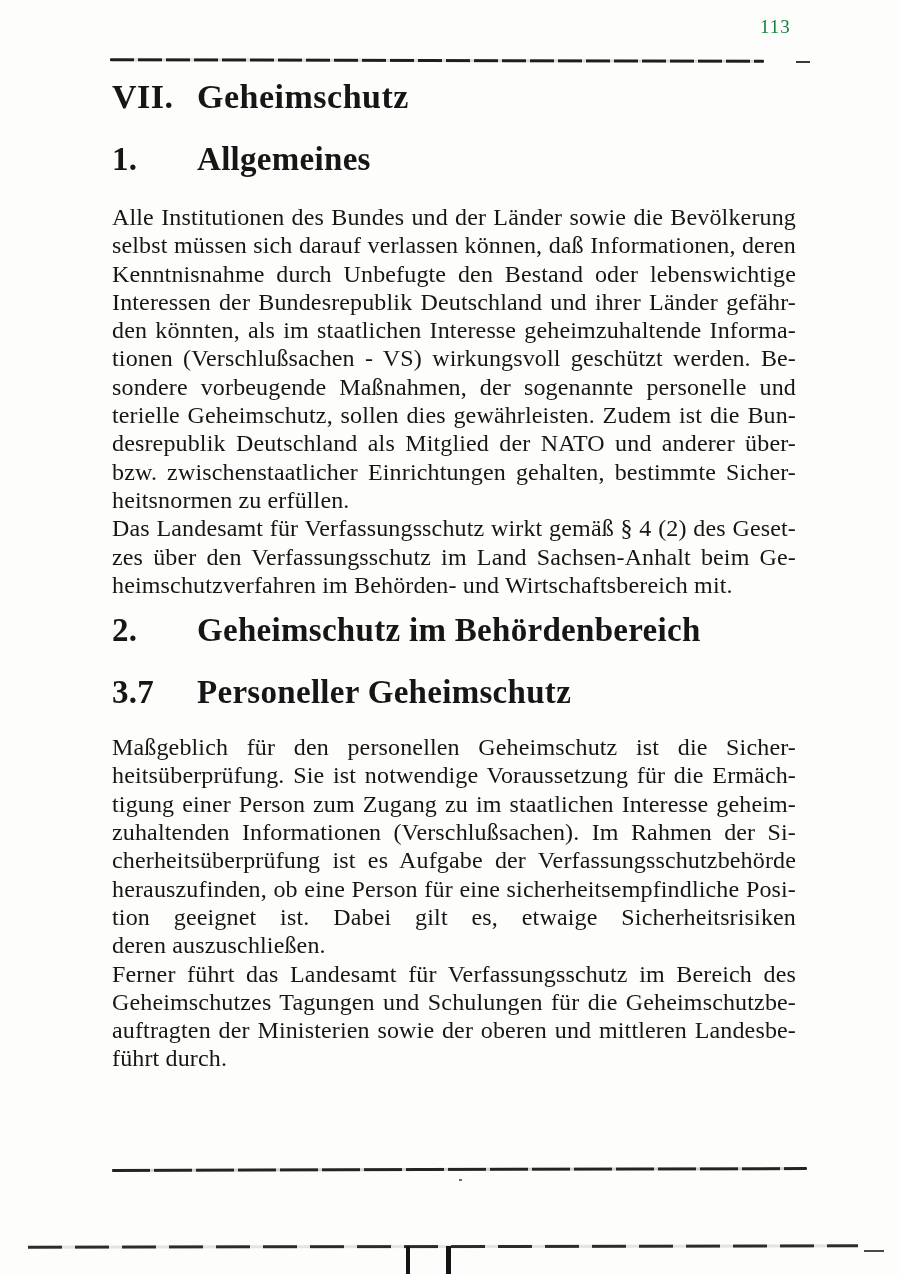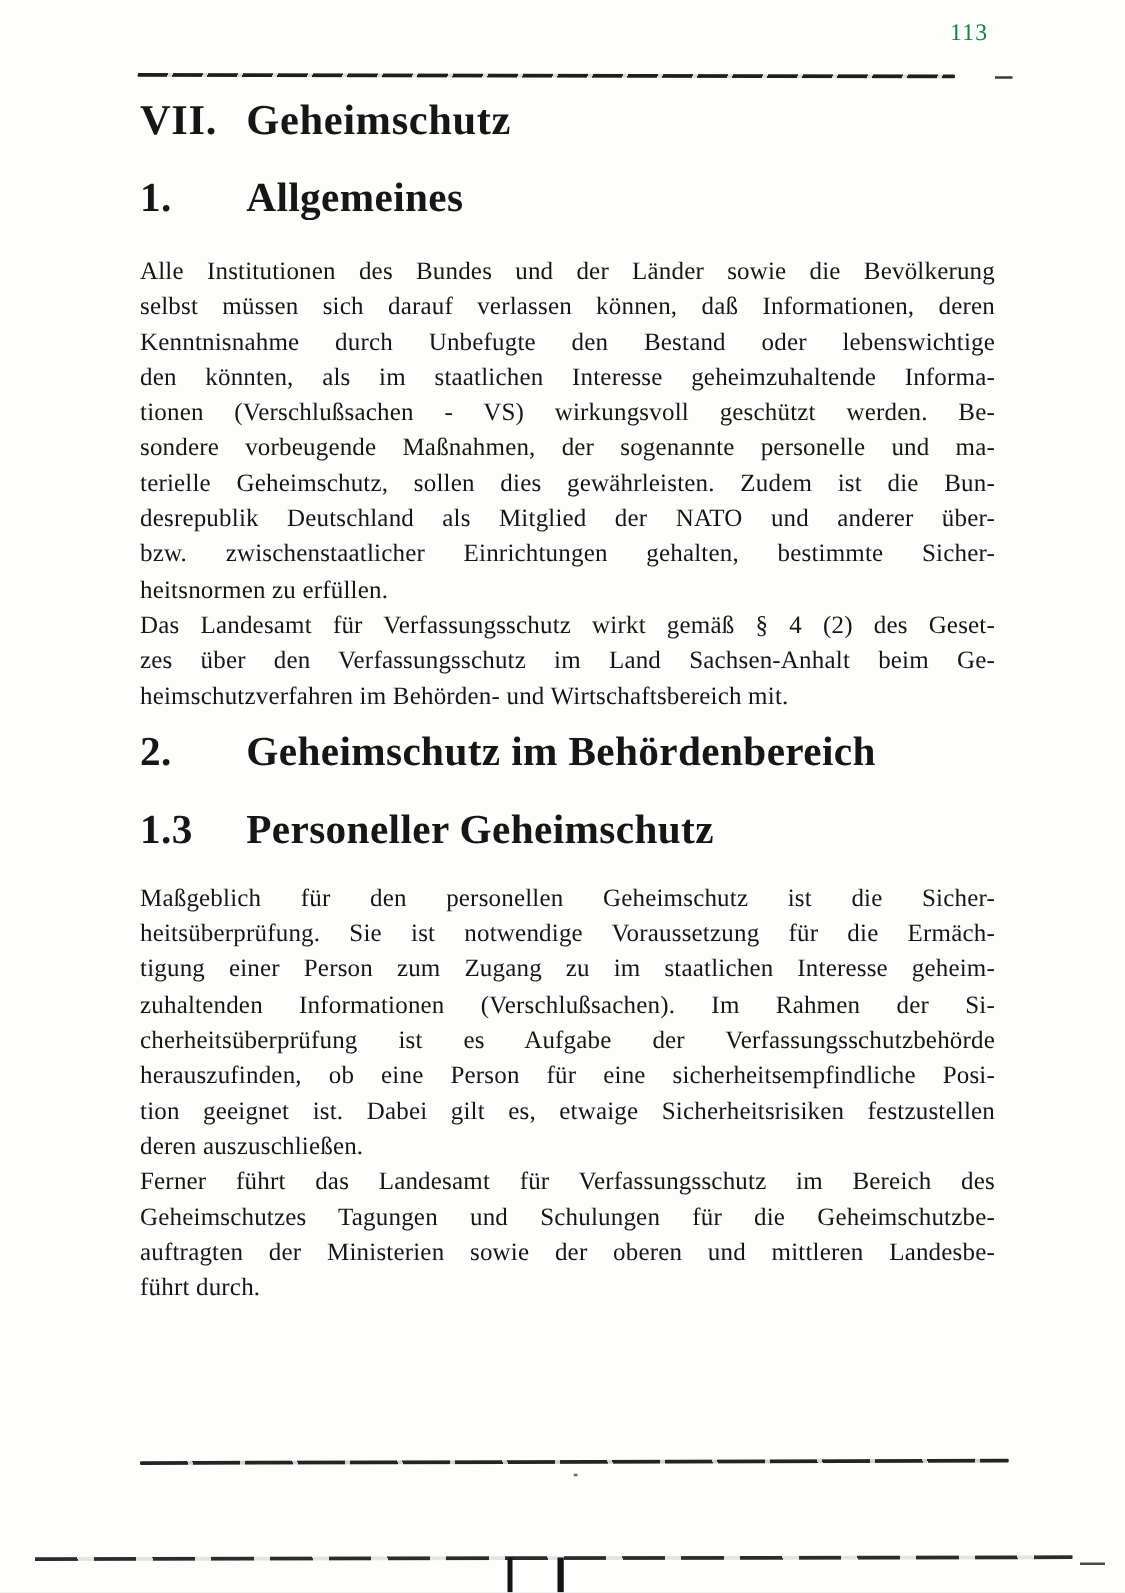--- a/index.html
+++ b/index.html
@@ -75,21 +75,21 @@
   .h2 {
     font-size: 33px;
     font-weight: bold;
     line-height: 30px;
     letter-spacing: 0.3px;
     white-space: nowrap;
   }
   .hnum { display: inline-block; width: 85px; }
   .para { width: 684px; }
   .line {
-    font-size: 20px;
+    font-size: 24px;
     line-height: 28.3px;
     height: 28.3px;
     letter-spacing: 0.15px;
     text-align: justify;
     text-align-last: justify;
     text-justify: inter-word;
     white-space: normal;
     overflow: hidden;
   }
   .line.no-just {
@@ -112,33 +112,34 @@
   <div class="rule top-rule"></div>
   <div class="rule top-rule-frag"></div>
 
   <main class="content" id="content">
       <div class="h1"><span class="hnum">VII.</span><span class="htxt">Geheimschutz</span></div>
       <div class="h2"><span class="hnum">1.</span><span class="htxt">Allgemeines</span></div>
       <div class="para">
         <div class="line">Alle Institutionen des Bundes und der Länder sowie die Bevölkerung</div>
         <div class="line">selbst müssen sich darauf verlassen können, daß Informationen, deren</div>
         <div class="line">Kenntnisnahme durch Unbefugte den Bestand oder lebenswichtige</div>
+        <div class="line">Interessen der Bundesrepublik Deutschland und ihrer Länder gefähr-</div>
         <div class="line">den könnten, als im staatlichen Interesse geheimzuhaltende Informa-</div>
         <div class="line">tionen (Verschlußsachen - VS) wirkungsvoll geschützt werden. Be-</div>
         <div class="line">sondere vorbeugende Maßnahmen, der sogenannte personelle und ma-</div>
         <div class="line">terielle Geheimschutz, sollen dies gewährleisten. Zudem ist die Bun-</div>
         <div class="line">desrepublik Deutschland als Mitglied der NATO und anderer über-</div>
         <div class="line">bzw. zwischenstaatlicher Einrichtungen gehalten, bestimmte Sicher-</div>
         <div class="line no-just">heitsnormen zu erfüllen.</div>
         <div class="line">Das Landesamt für Verfassungsschutz wirkt gemäß § 4 (2) des Geset-</div>
         <div class="line">zes über den Verfassungsschutz im Land Sachsen-Anhalt beim Ge-</div>
         <div class="line no-just">heimschutzverfahren im Behörden- und Wirtschaftsbereich mit.</div>
       </div>
       <div class="h2"><span class="hnum">2.</span><span class="htxt">Geheimschutz im Behördenbereich</span></div>
-      <div class="h2"><span class="hnum">1.3</span><span class="htxt">Personeller Geheimschutz</span></div>
+      <div class="h2"><span class="hnum">3.7</span><span class="htxt">Personeller Geheimschutz</span></div>
       <div class="para">
         <div class="line">Maßgeblich für den personellen Geheimschutz ist die Sicher-</div>
         <div class="line">heitsüberprüfung. Sie ist notwendige Voraussetzung für die Ermäch-</div>
         <div class="line">tigung einer Person zum Zugang zu im staatlichen Interesse geheim-</div>
         <div class="line">zuhaltenden Informationen (Verschlußsachen). Im Rahmen der Si-</div>
         <div class="line">cherheitsüberprüfung ist es Aufgabe der Verfassungsschutzbehörde</div>
         <div class="line">herauszufinden, ob eine Person für eine sicherheitsempfindliche Posi-</div>
         <div class="line">tion geeignet ist. Dabei gilt es, etwaige Sicherheitsrisiken festzustellen</div>
         <div class="line no-just">deren auszuschließen.</div>
         <div class="line">Ferner führt das Landesamt für Verfassungsschutz im Bereich des</div>

